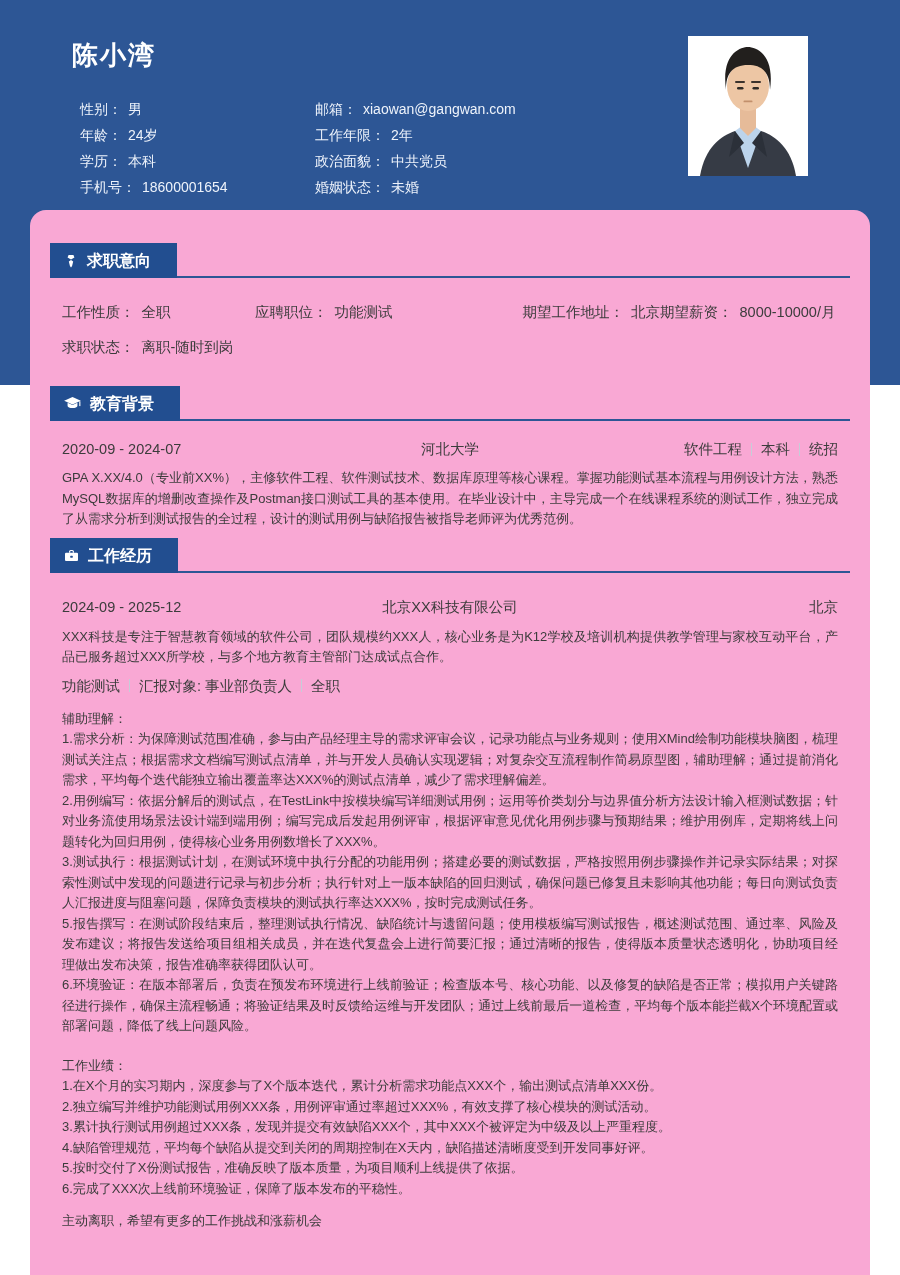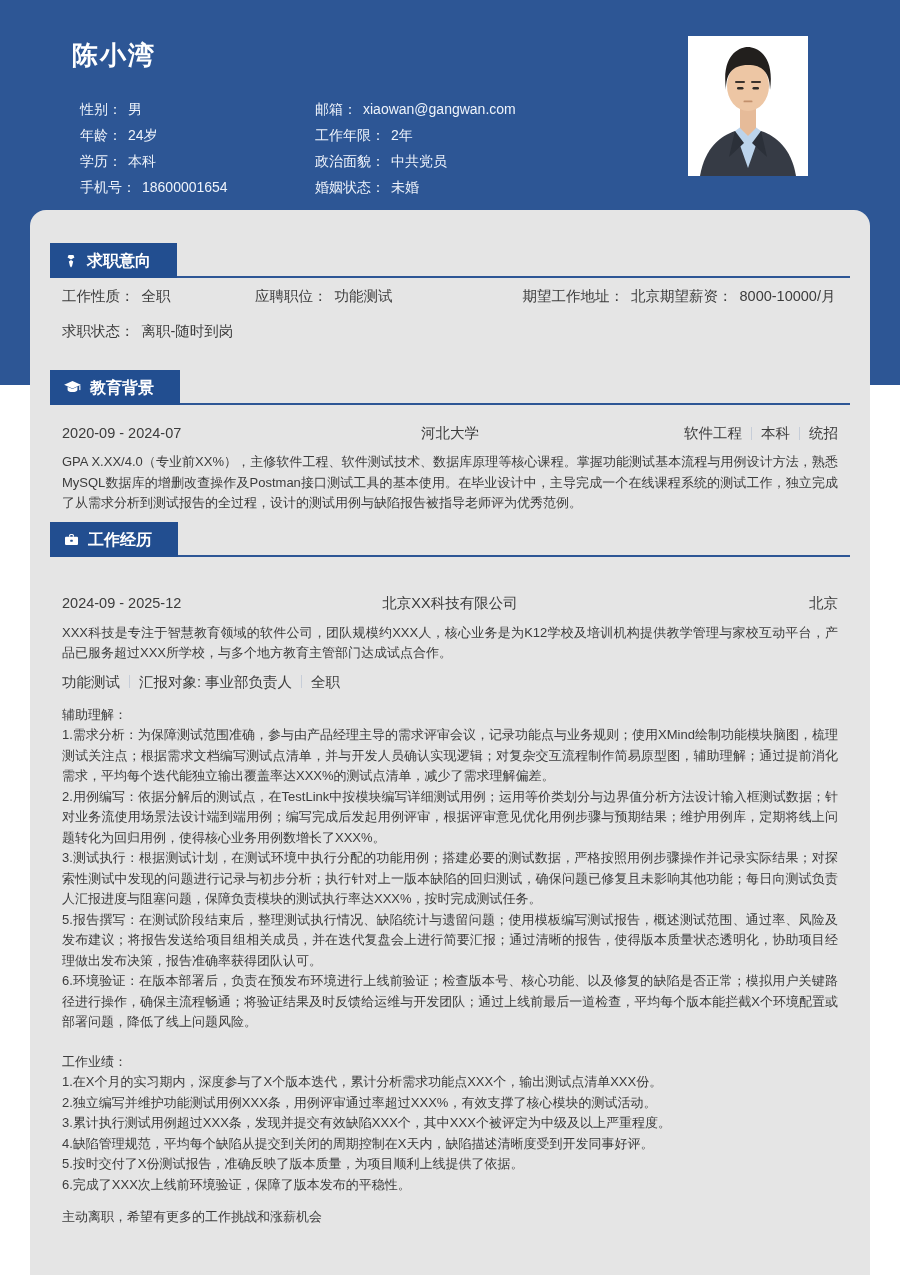--- a/index.html
+++ b/index.html
@@ -31,39 +31,39 @@
   .info-row .val { margin-left:6px; }
 
   .photo {
     position:absolute; left:688px; top:36px; width:120px; height:140px;
     background:#ffffff; overflow:hidden;
   }
 
   
   .card {
     position:absolute; left:30px; top:210px; width:840px; height:1065px;
-    background:#e5e5e5; border-radius:16px 16px 0 0;
+    background:#f9a8d4; border-radius:16px 16px 0 0;
     padding:33px 20px 0 20px; overflow:hidden;
   }
   .sec-head {
     display:flex; align-items:flex-end;
     border-bottom:2px solid #2d5695;
   }
   .badge {
     display:inline-flex; align-items:center; gap:9px;
     background:#224e90; color:#ffffff;
     font-size:16px; font-weight:bold;
     padding:8px 26px 8px 14px; line-height:19px;
     margin-bottom:-2px;
   }
   .badge .ico { display:flex; align-items:center; }
   .sec-body { padding:0 12px; }
 
   .field-row { display:flex; font-size:14.5px; line-height:20px; }
-  .field-row.r1 { margin-top:8px; }
+  .field-row.r1 { margin-top:24px; }
   .field-row.r2 { margin-top:15px; }
   .field { display:flex; }
   .field .val { margin-left:7px; }
   .f-w1 { width:193px; } .f-w2 { width:193px;align-items:flex-end; } .f-w3 { width:212px;justify-content:flex-end; }
 
   .meta-row {
     position:relative; display:flex; justify-content:space-between;
     font-size:14.5px; line-height:20px;align-items:center;
   }
   .meta-center {
@@ -76,21 +76,21 @@
   }
 
   .para {
     margin:0; font-size:13px; line-height:20.5px; text-align:justify;
     color:#3c3c3c;
   }
   .edu-row { margin-top:18px; }
   .edu-desc { margin-top:9px; }
   .sec-edu { margin-top:29px; }
   .sec-work { margin-top:8px; }
-  .work-row { margin-top:36px; }
+  .work-row { margin-top:24px; }
   .work-intro { margin-top:10px; }
   .tags-row { display:flex; align-items:center; font-size:14.5px; line-height:20px; margin-top:8px; }
   .overview-title { margin-top:13px; }
   .ach-title { margin-top:19px; }
   .leave { margin-top:12px; }
 </style>
 </head>
 <body>
 
 <div class="page">

